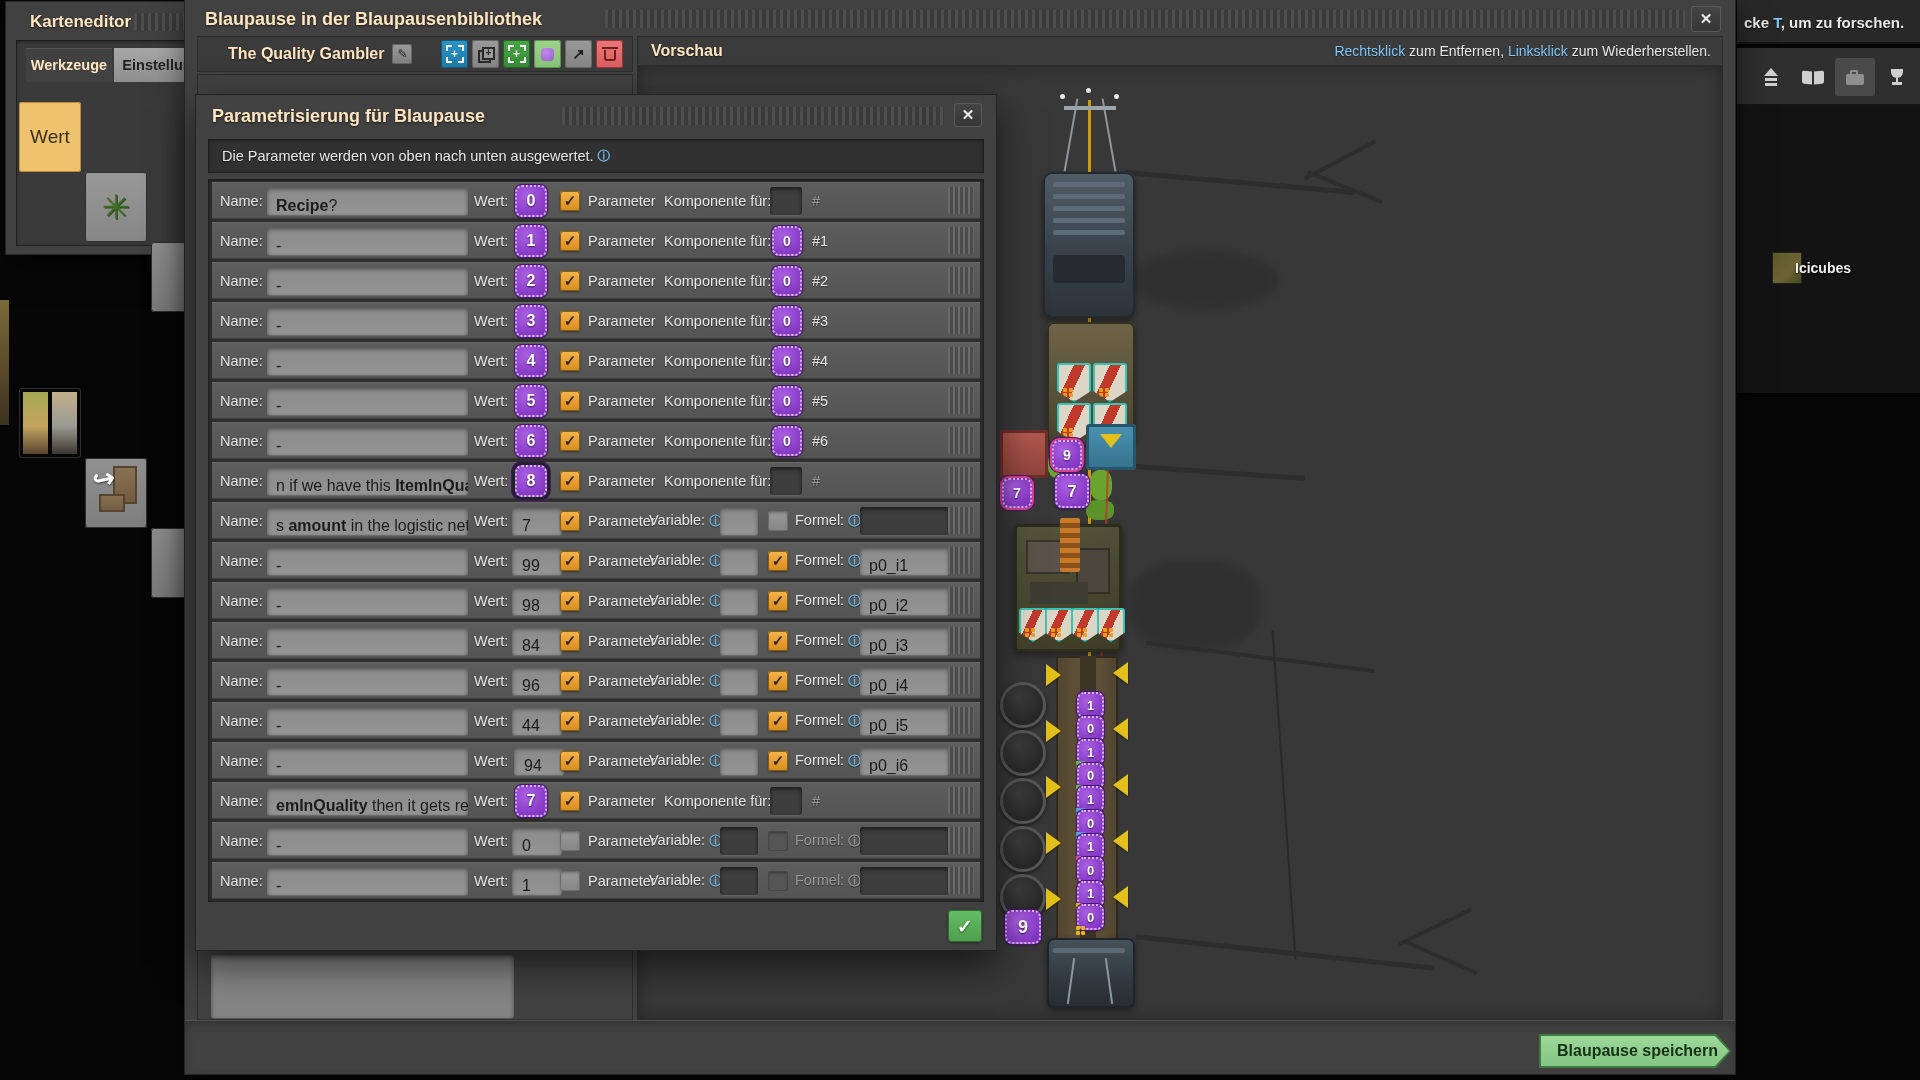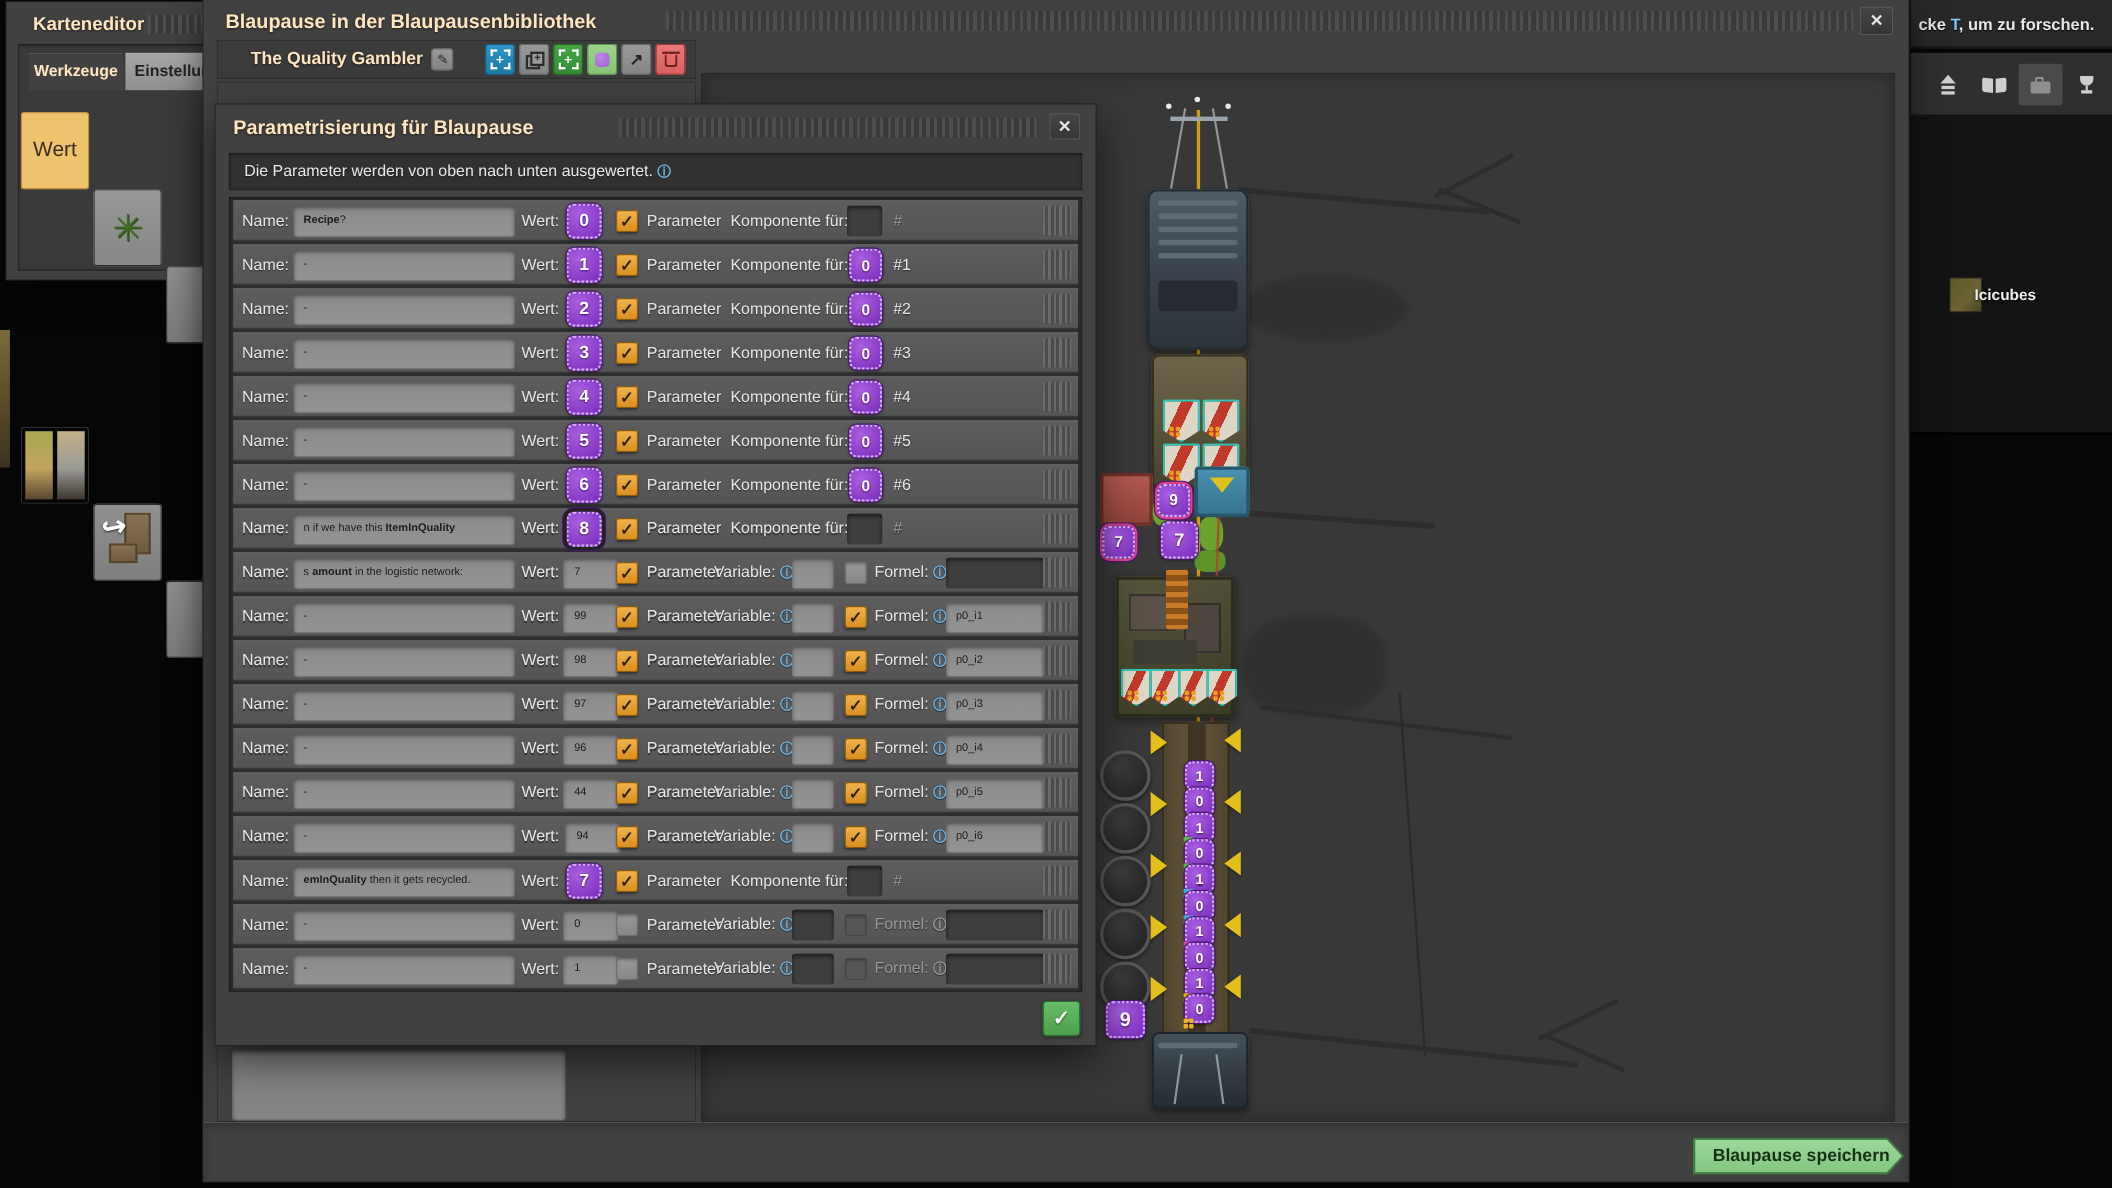--- a/index.html
+++ b/index.html
@@ -10,21 +10,21 @@
   .win{background:#414141;box-shadow:0 0 0 1px #262626,0 10px 30px rgba(0,0,0,.55);}
   .titletext{color:#ffe6c0;font-weight:700;font-size:18px;text-shadow:0 1px 2px rgba(0,0,0,.6);}
   .stripes{background:repeating-linear-gradient(90deg,#4e4e4e 0 3px,#3a3a3a 3px 7px);height:18px;border-radius:2px;}
   .inset{background:#313131;box-shadow:inset 0 1px 4px rgba(0,0,0,.55),inset 0 0 0 1px #2a2a2a;}
   .lbl{color:#e8e8e8;font-size:14.5px;text-shadow:0 1px 1px rgba(0,0,0,.5);white-space:nowrap;}
   .dim{color:#9b9b9b !important;}
   .closebtn{width:30px;height:26px;background:linear-gradient(#454545,#353535);
     box-shadow:inset 0 0 0 1px #5a5a5a;border-radius:3px;color:#e8e8e8;font-weight:700;
     font-size:15px;display:flex;align-items:center;justify-content:center;cursor:pointer;}
   .field{background:linear-gradient(#8a8a8a,#949494);box-shadow:inset 0 2px 4px rgba(0,0,0,.45),0 1px 0 rgba(255,255,255,.12);
-    border-radius:3px;color:#1c1c1c;font-size:10px;display:flex;align-items:center;overflow:hidden;}
+    border-radius:3px;color:#1c1c1c;font-size:16px;display:flex;align-items:flex-end;overflow:hidden;}
   .field.darkf{background:#3e3e3e;box-shadow:inset 0 2px 4px rgba(0,0,0,.6),0 1px 0 rgba(255,255,255,.07);color:#aaa;}
   .cb{width:20px;height:20px;border-radius:3px;display:flex;align-items:center;justify-content:center;
     font-size:15px;font-weight:700;}
   .cb.on{background:linear-gradient(#f2b54d,#d88c1e);box-shadow:inset 0 0 0 1px #8a5a10,0 1px 2px rgba(0,0,0,.4);color:#35250a;}
   .cb.off{background:linear-gradient(#9a9a9a,#868686);box-shadow:inset 0 0 0 1px #6d6d6d,inset 0 2px 3px rgba(0,0,0,.25);color:transparent;}
   .cb.offdark{background:#565656;box-shadow:inset 0 0 0 1px #474747,inset 0 2px 3px rgba(0,0,0,.35);color:transparent;}
   .chip{background:radial-gradient(circle at 35% 30%,#aa60e2,#7a2dbb);border:2px dotted #d9b3f6;
     border-radius:7px;box-shadow:0 0 0 1px #4a1576,0 1px 3px rgba(0,0,0,.5);color:#fff;font-weight:700;
     display:flex;align-items:center;justify-content:center;text-shadow:0 1px 2px #3a1060;}
   .chip.sel{box-shadow:0 0 0 3px #222,0 0 0 4px #4a1576;}
@@ -173,20 +173,25 @@
         <div style="position:relative;width:14px;height:15px;">
           <div style="position:absolute;left:1px;top:3px;width:12px;height:11px;border:2px solid #6e2020;border-top:none;border-radius:0 0 3px 3px;box-sizing:border-box;"></div>
           <div style="position:absolute;left:-1px;top:0;width:16px;height:2px;background:#6e2020;"></div>
         </div>
       </div>
     </div>
 
     <div class="abs" style="left:12px;top:74px;width:436px;height:946px;background:#414141;box-shadow:inset 0 0 0 1px #2d2d2d;"></div>
     <div class="abs field" style="left:26px;top:955px;width:303px;height:63px;background:#848484;"></div>
 
+    <div class="abs" style="left:452px;top:36px;width:1086px;height:30px;background:#3b3b3b;box-shadow:inset 0 0 0 1px #2d2d2d;display:flex;align-items:center;">
+      <span class="titletext" style="font-size:16px;margin-left:14px;">Vorschau</span>
+      <div style="flex:1"></div>
+      <span class="lbl" style="margin-right:12px;font-size:14px;"><span class="bluetext">Rechtsklick</span><span> zum Entfernen, </span><span class="bluetext">Linksklick</span><span> zum Wiederherstellen.</span></span>
+    </div>
     <div class="abs" id="viewport" style="left:452px;top:66px;width:1086px;height:954px;background:#383838;box-shadow:inset 0 0 0 1px #2a2a2a,inset 0 0 18px rgba(0,0,0,.35);overflow:hidden;">
         <div style="position: absolute; left: 488px; top: 114px; width: 230px; height: 5px; background: rgb(45, 45, 45); transform: rotate(5deg);"></div>
         <div style="position: absolute; left: 663px; top: 92px; width: 80px; height: 4px; background: rgb(45, 45, 45); transform: rotate(-28deg);"></div>
         <div style="position: absolute; left: 668px; top: 119px; width: 80px; height: 4px; background: rgb(45, 45, 45); transform: rotate(22deg);"></div>
         <div style="position: absolute; left: 493px; top: 184px; width: 150px; height: 60px; background: rgb(47, 47, 47); border-radius: 50%; filter: blur(3px); opacity: 0.8;"></div>
         <div style="position: absolute; left: 493px; top: 494px; width: 130px; height: 90px; background: rgb(47, 47, 47); border-radius: 40%; filter: blur(3px); opacity: 0.8;"></div>
         <div style="position: absolute; left: 498px; top: 404px; width: 170px; height: 5px; background: rgb(45, 45, 45); transform: rotate(4deg);"></div>
         <div style="position: absolute; left: 508px; top: 589px; width: 230px; height: 4px; background: rgb(45, 45, 45); transform: rotate(7deg);"></div>
         <div style="position: absolute; left: 646px; top: 564px; width: 2px; height: 330px; background: rgb(42, 42, 42); transform: rotate(-4deg);"></div>
         <div style="position: absolute; left: 498px; top: 884px; width: 300px; height: 5px; background: rgb(45, 45, 45); transform: rotate(6deg);"></div>
@@ -466,21 +471,21 @@
             <span class="pf lbl" style="left: 583px;">Formel:<span class="info">ⓘ</span></span>
             <div class="pf field" style="left: 648px; width: 80px; height: 28px; padding-left: 9px;">p0_i2</div>
             <div class="rowgrip"></div>
           </div>
           <div class="prow">
             <span class="pf lbl" style="left: 8px;">Name:</span>
             <div class="pf field" style="left: 55px; width: 192px; height: 28px; padding-left: 9px;">
               <span style="white-space: pre;">-</span>
             </div>
             <span class="pf lbl" style="left: 262px;">Wert:</span>
-            <div class="pf field" style="left: 300px; width: 40px; height: 28px; padding-left: 10px;">97</div>
+            <div class="pf field" style="left: 300px; width: 40px; height: 28px; padding-left: 10px;">84</div>
             <div class="pf cb on" style="left: 348px;">✓</div>
             <span class="pf lbl" style="left: 376px;">Parameter</span>
             <span class="pf lbl" style="left: 437px;">Variable:<span class="info">ⓘ</span></span>
             <div class="pf field" style="left: 508px; width: 38px; height: 28px;"></div>
             <div class="pf cb on" style="left: 556px;">✓</div>
             <span class="pf lbl" style="left: 583px;">Formel:<span class="info">ⓘ</span></span>
             <div class="pf field" style="left: 648px; width: 80px; height: 28px; padding-left: 9px;">p0_i3</div>
             <div class="rowgrip"></div>
           </div>
           <div class="prow">

